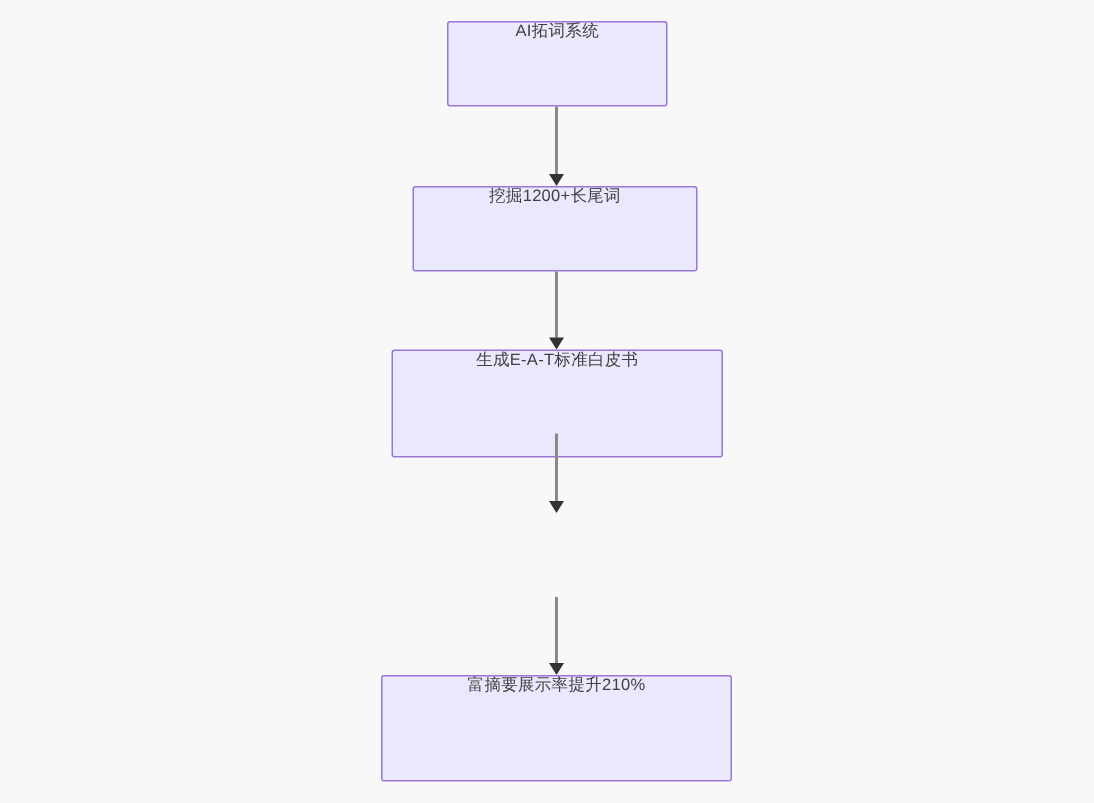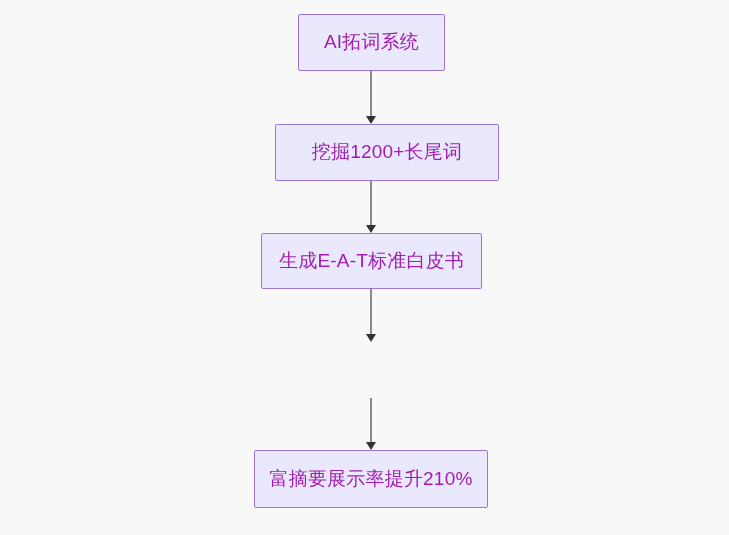--- a/index.html
+++ b/index.html
@@ -21,40 +21,39 @@
     height: 535px;
   }
 
   .flow-node {
     position: absolute;
     box-sizing: border-box;
     background: #eae8fd;
     border: 1.6px solid #9a77d6;
     border-radius: 2px;
     display: flex;
-    align-items: center;
     justify-content: center;
-    color: #a21caf;
-    font-size: 19px;
+    color: #404040;
+    font-size: 11px;
     line-height: 1.2;
     letter-spacing: 0.2px;
     white-space: nowrap;
   }
 
   .node-label {
     display: block;
     text-align: center;
   }
 
   
   #node-0 { left: 298px; top: 14px;  width: 147px; height: 57px; }
-  #node-1 { left: 275px; top: 124px; width: 224px; height: 57px; }
-  #node-2 { left: 261px; top: 233px; width: 221px; height: 56px; }
+  #node-1 { left: 275px; top: 124px; width: 190px; height: 57px; }
+  #node-2 { left: 261px; top: 233px; width: 221px; height: 72px; }
   #node-3 { left: 264px; top: 342px; width: 214px; height: 56px; }
-  #node-4 { left: 254px; top: 450px; width: 234px; height: 58px; }
+  #node-4 { left: 254px; top: 450px; width: 234px; height: 71px; }
 
   .connector {
     position: absolute;
     left: 370px;
     width: 2px;
     background: #8a8a8a;
   }
   .connector .arrow-head {
     position: absolute;
     left: -4px;

